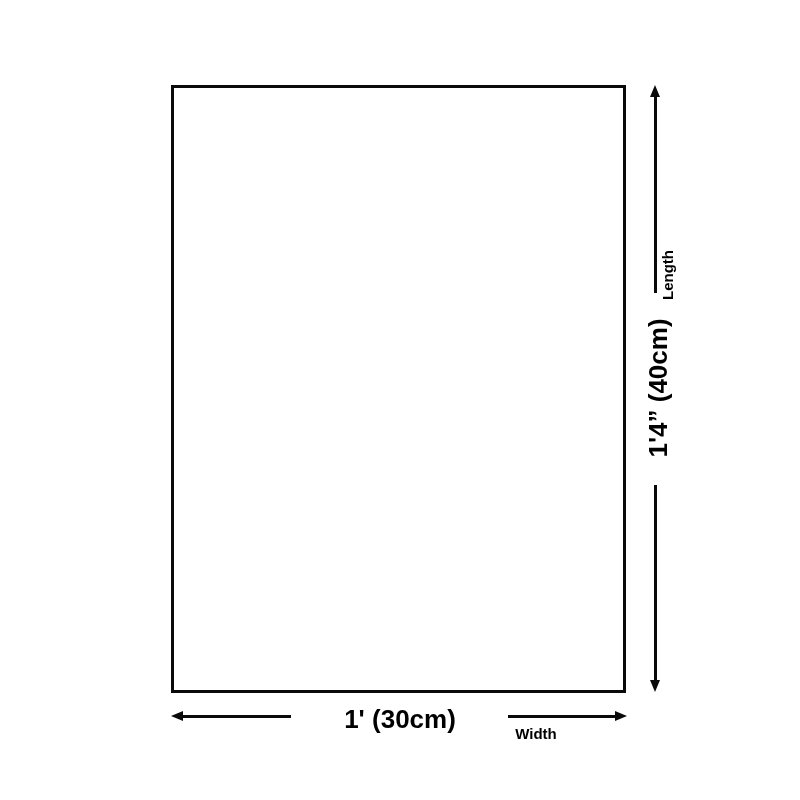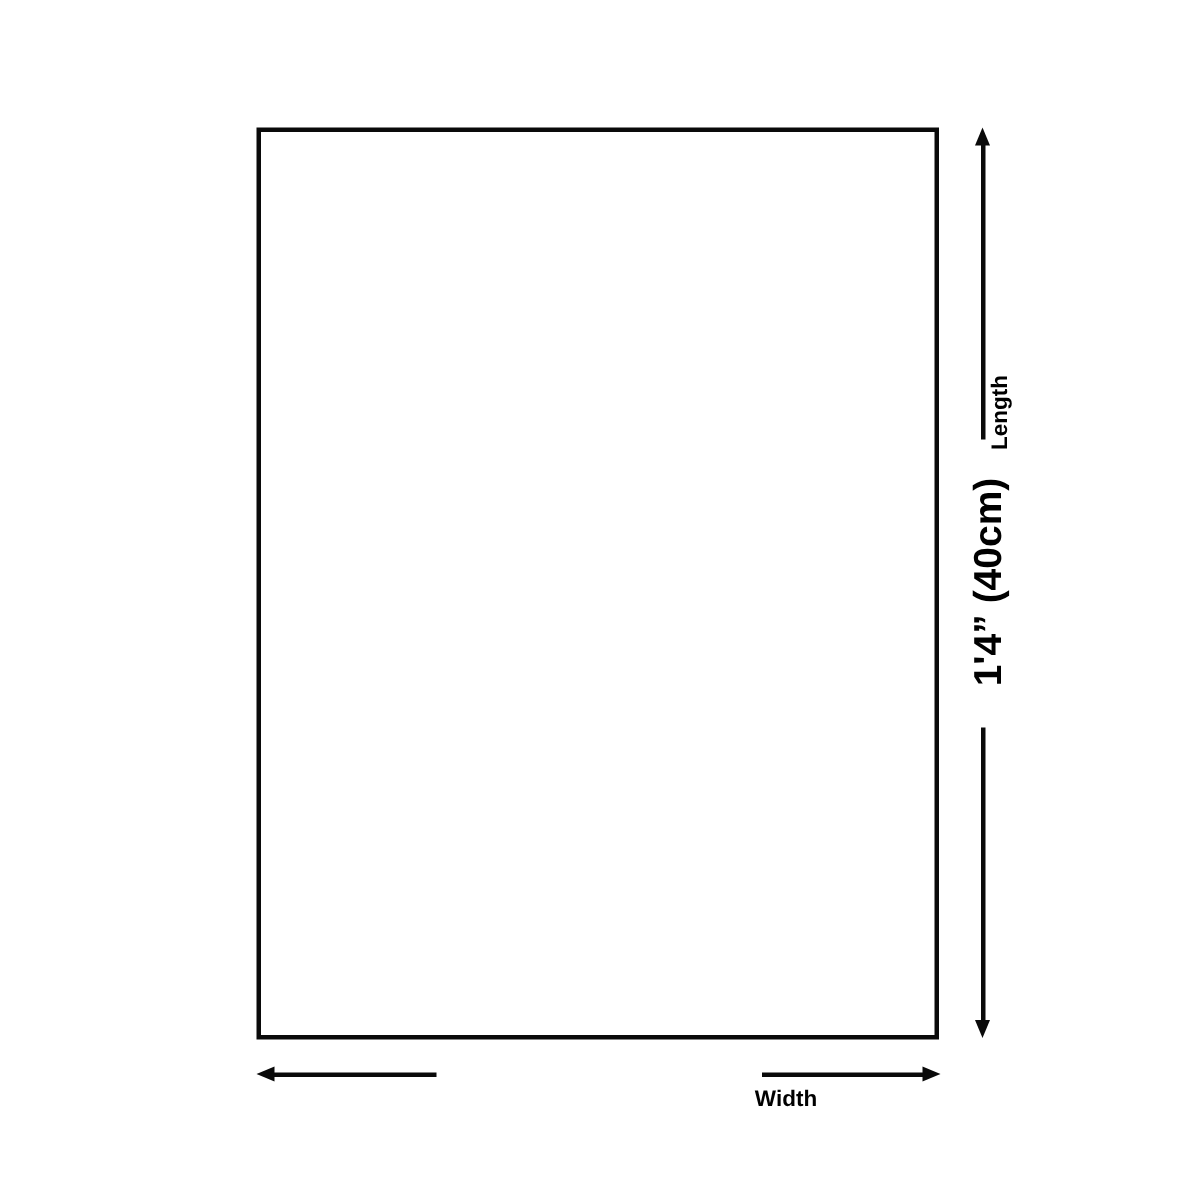--- a/index.html
+++ b/index.html
@@ -78,35 +78,36 @@
     font-weight: 700;
     line-height: 1;
   }
   .dim-value { font-size: 26px; letter-spacing: 0px; }
   .dim-label { font-size: 15px; }
   .v-rot { transform: translate(-50%, -50%) rotate(-90deg); }
   .h-center { transform: translate(-50%, -50%); }
   .length-value { left: 658px; top: 388px; }
   .length-label { left: 667px; top: 275px; }
   .width-value { left: 400px; top: 719px; }
-  .width-label { left: 524px; top: 733px; }
+  .width-label { left: 536px; top: 733px; }
 </style>
 </head>
 <body>
 
 <div class="stage">
 
   <div class="product-rect"></div>
 
   <div class="arrowhead arrow-up"></div>
   <div class="dim-line vline vline-top"></div>
   <div class="dim-text dim-label v-rot length-label">Length</div>
   <div class="dim-text dim-value v-rot length-value">1'4” (40cm)</div>
   <div class="dim-line vline vline-bottom"></div>
   <div class="arrowhead arrow-down"></div>
 
   <div class="arrowhead arrow-left"></div>
   <div class="dim-line hline hline-left"></div>
+  <div class="dim-text dim-value h-center width-value">1' (30cm)</div>
   <div class="dim-text dim-label h-center width-label">Width</div>
   <div class="dim-line hline hline-right"></div>
   <div class="arrowhead arrow-right"></div>
 
 </div>
 
 </body></html>

